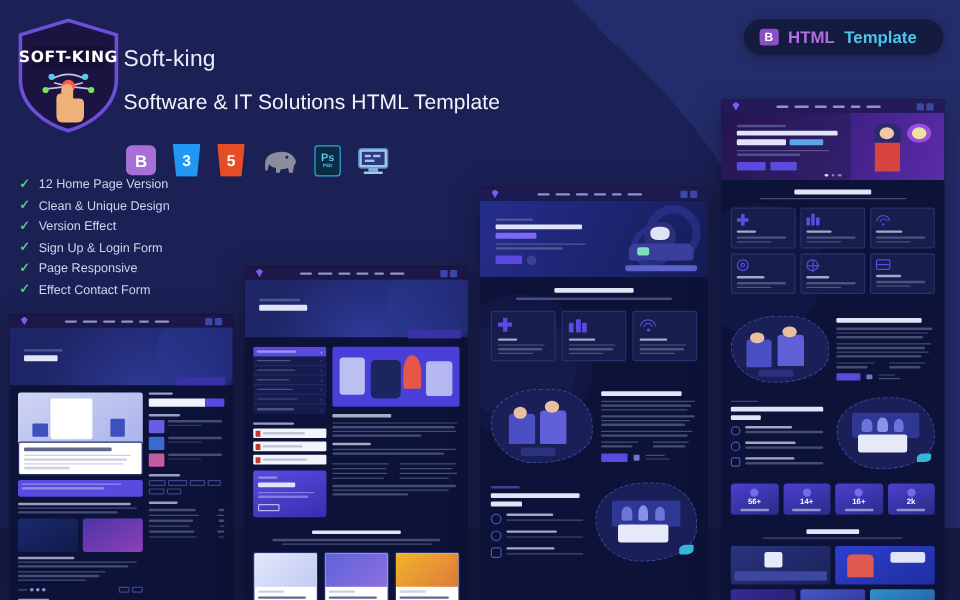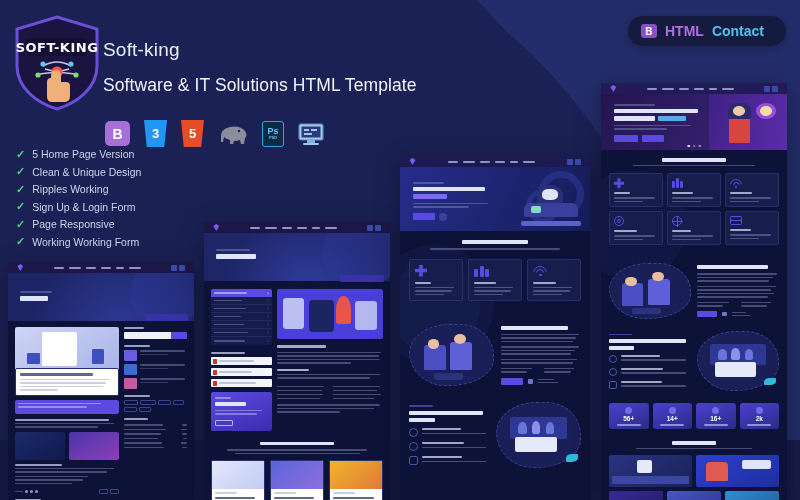--- a/index.html
+++ b/index.html
@@ -817,41 +817,41 @@
       <rect x="6" y="11" width="8" height="2" fill="#9fc8ea"></rect>
       <rect x="9" y="18" width="8" height="3" fill="#7fb0e0"></rect>
       <rect x="5" y="21" width="16" height="2" rx="1" fill="#9fc8ea"></rect>
     </svg>
   </div>
 </div>
 
 <div id="feature-list">
   <div class="feat">
     <span class="chk">✓</span>
-    <span>5 Home Page Version</span>
+    <span>12 Home Page Version</span>
     </div>
   <div class="feat">
     <span class="chk">✓</span>
     <span>Clean &amp; Unique Design</span>
     </div>
   <div class="feat">
     <span class="chk">✓</span>
-    <span>Ripples Working</span>
+    <span>Version Effect</span>
     </div>
   <div class="feat">
     <span class="chk">✓</span>
     <span>Sign Up &amp; Login Form</span>
     </div>
   <div class="feat">
     <span class="chk">✓</span>
     <span>Page Responsive</span>
     </div>
   <div class="feat">
     <span class="chk">✓</span>
-    <span>Working Working Form</span>
+    <span>Effect Contact Form</span>
     </div>
 </div>
 
 <div id="html-badge">
   <div id="badge-b">B</div>
   <span id="badge-html">HTML</span>
-  <span id="badge-tpl">Contact</span>
+  <span id="badge-tpl">Template</span>
 </div>
 
 </body></html>

